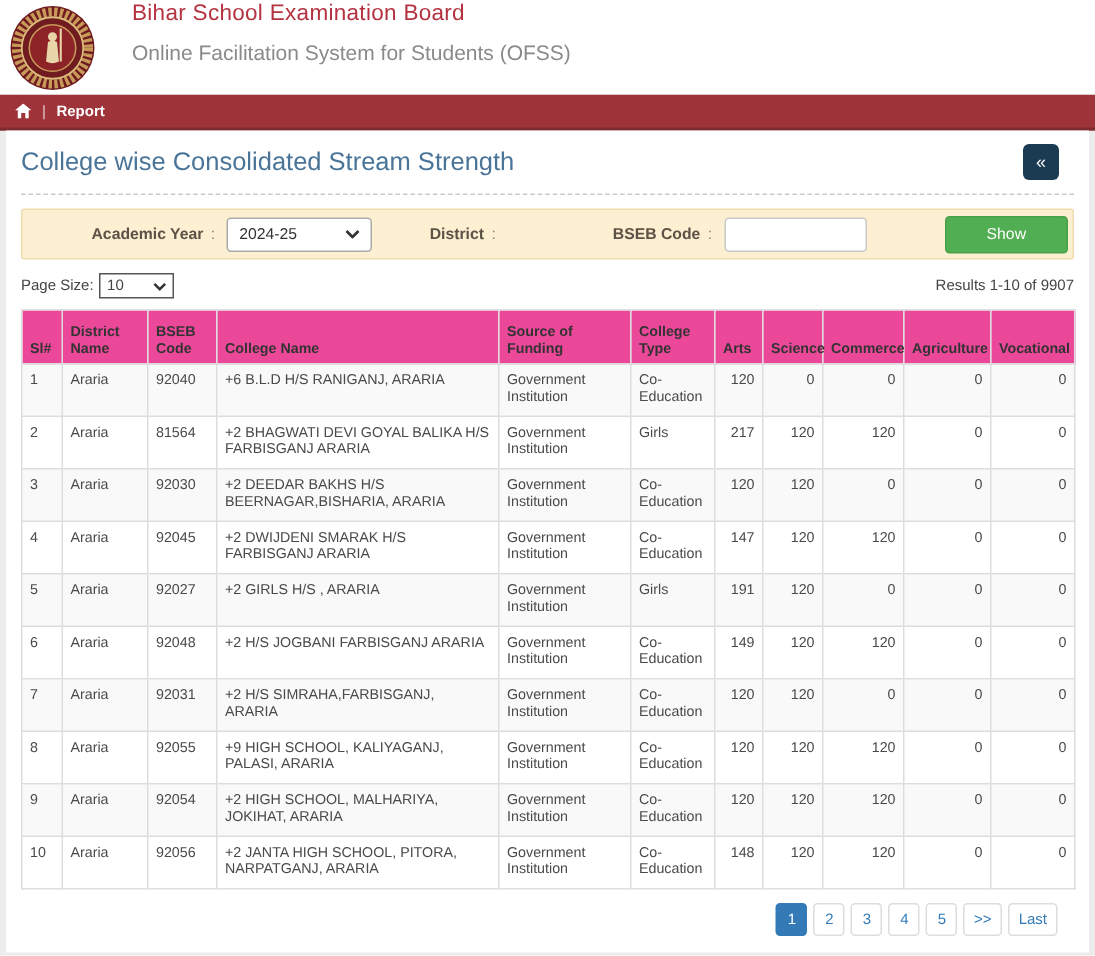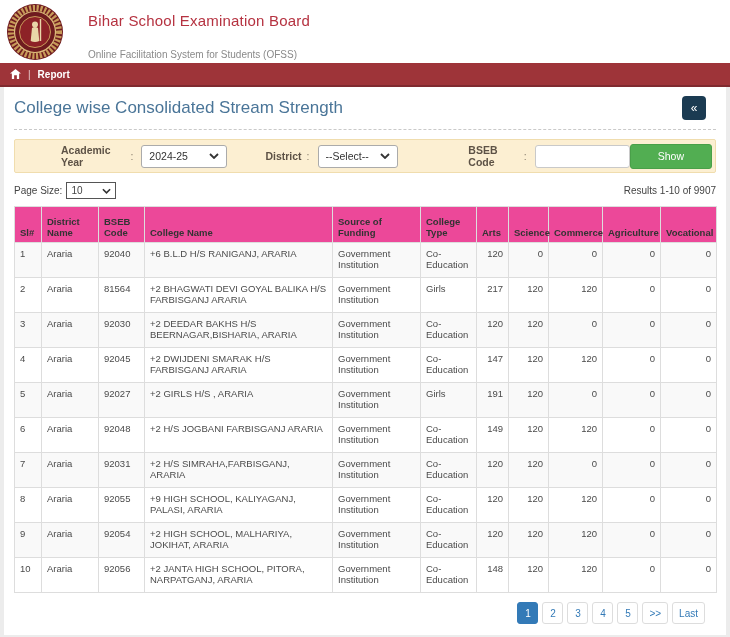--- a/index.html
+++ b/index.html
@@ -6,23 +6,23 @@
   html,body { margin:0; padding:0; }
   body {
     width:730px; height:637px; overflow:hidden;
     background:#ececec;
     font-family:"Liberation Sans", sans-serif;
     color:#333;
   }
   
   .header { background:#fff; height:63px; position:relative; }
   .logo { position:absolute; left:6px; top:3px; width:58px; height:58px; }
-  .brand { padding:12px 0 0 88px; }
+  .brand { padding:0 0 0 88px; }
   .brand-title { font-size:15px; color:var(--brand-red,#b53240); letter-spacing:.2px; }
-  .brand-sub { font-size:10px; color:#8a8a8a; margin-top:20px; }
+  .brand-sub { font-size:14px; color:#8a8a8a; margin-top:10px; }
   
   .navbar {
     background:var(--navbar-red,#9e3439);
     border-bottom:2px solid #7f2a2f;
     height:24px; display:flex; align-items:center;
     padding-left:10px; color:#fff; font-size:10px; gap:7px;
   }
   .nav-home { display:flex; align-items:center; cursor:pointer; }
   .nav-sep { color:#e6c9cb; }
   .nav-report { font-weight:bold; cursor:pointer; }
@@ -143,26 +143,20 @@
     <span class="f-colon">:</span>
     <span class="sel sel-ay">
       <span>2024-25</span>
       <svg class="chev" width="10" height="6" viewBox="0 0 10 6">
           <path d="M1 1 L5 5 L9 1" fill="none" stroke="#333" stroke-width="1.8"></path>
         </svg>
     </span>
 
     <span class="f-label ml-d">District</span>
     <span class="f-colon">:</span>
-    <span class="sel sel-d">
-      <span>--Select--</span>
-      <svg class="chev" width="10" height="6" viewBox="0 0 10 6">
-          <path d="M1 1 L5 5 L9 1" fill="none" stroke="#333" stroke-width="1.8"></path>
-        </svg>
-    </span>
 
     <span class="f-label ml-b">BSEB Code</span>
     <span class="f-colon">:</span>
     <input class="bseb-input" type="text" value="" style="">
 
     <button class="show-btn">Show</button>
   </div>
 
   <div class="toolbar">
     <span class="ps-wrap">

